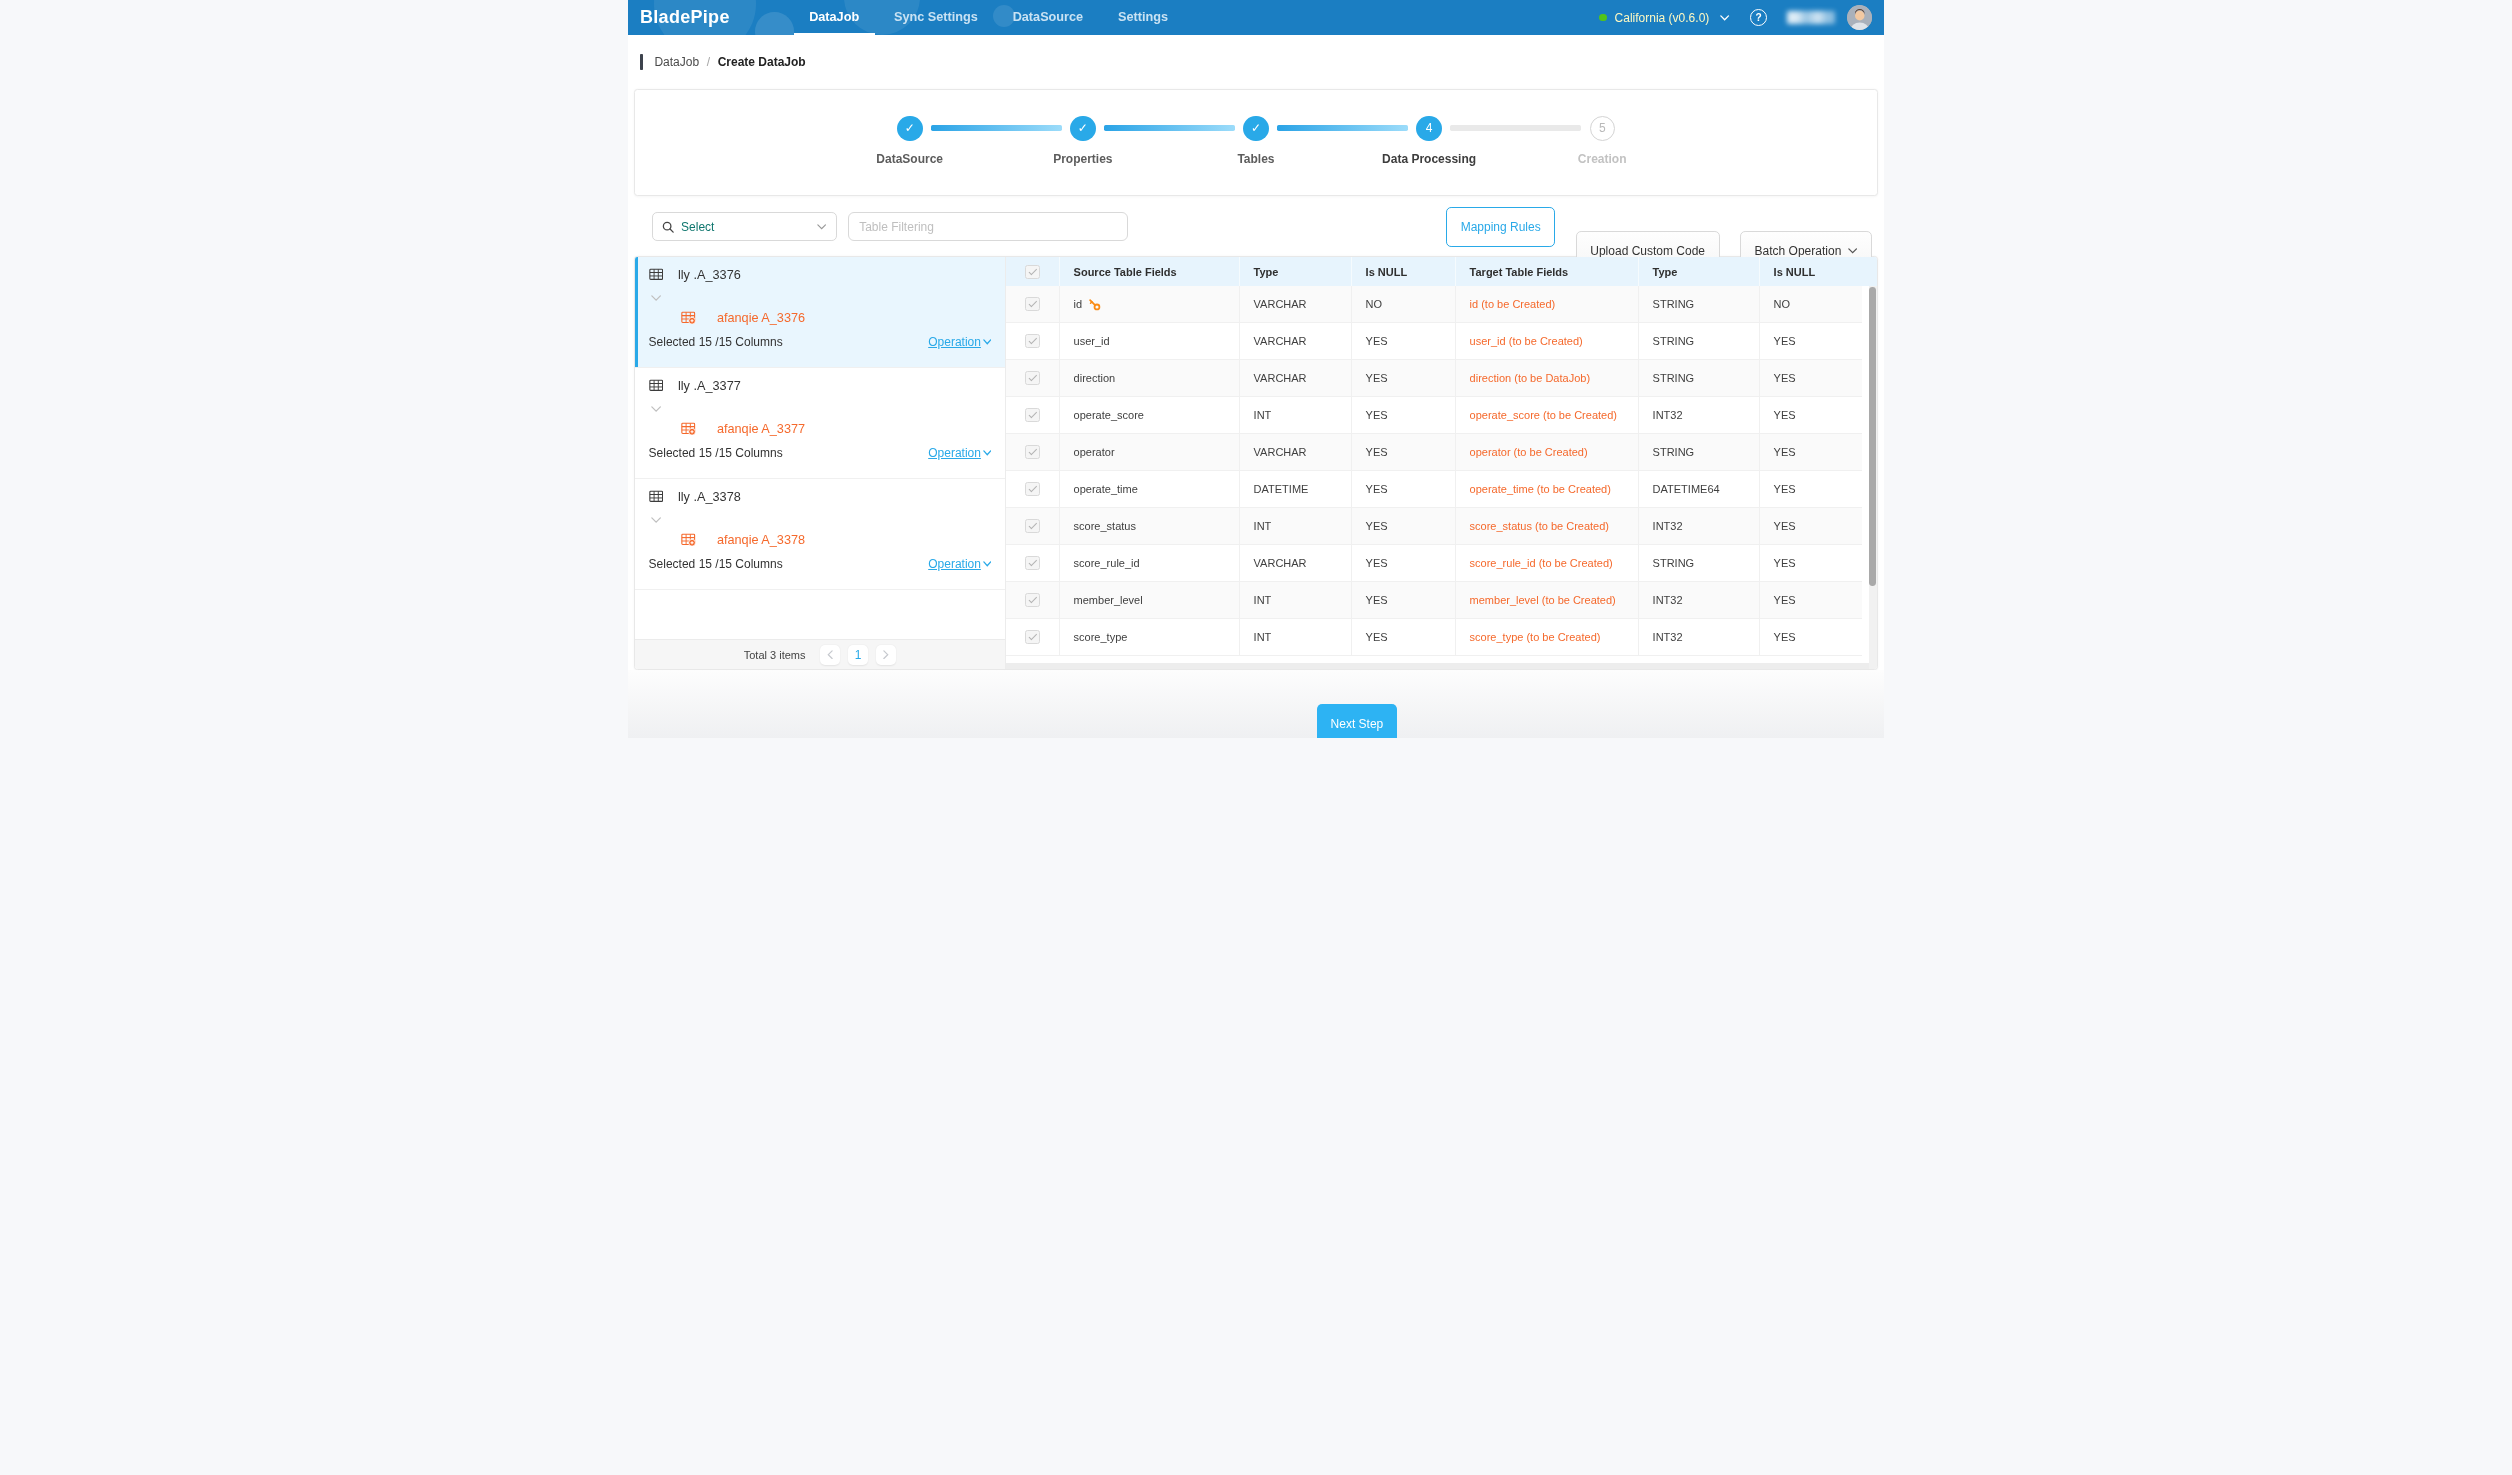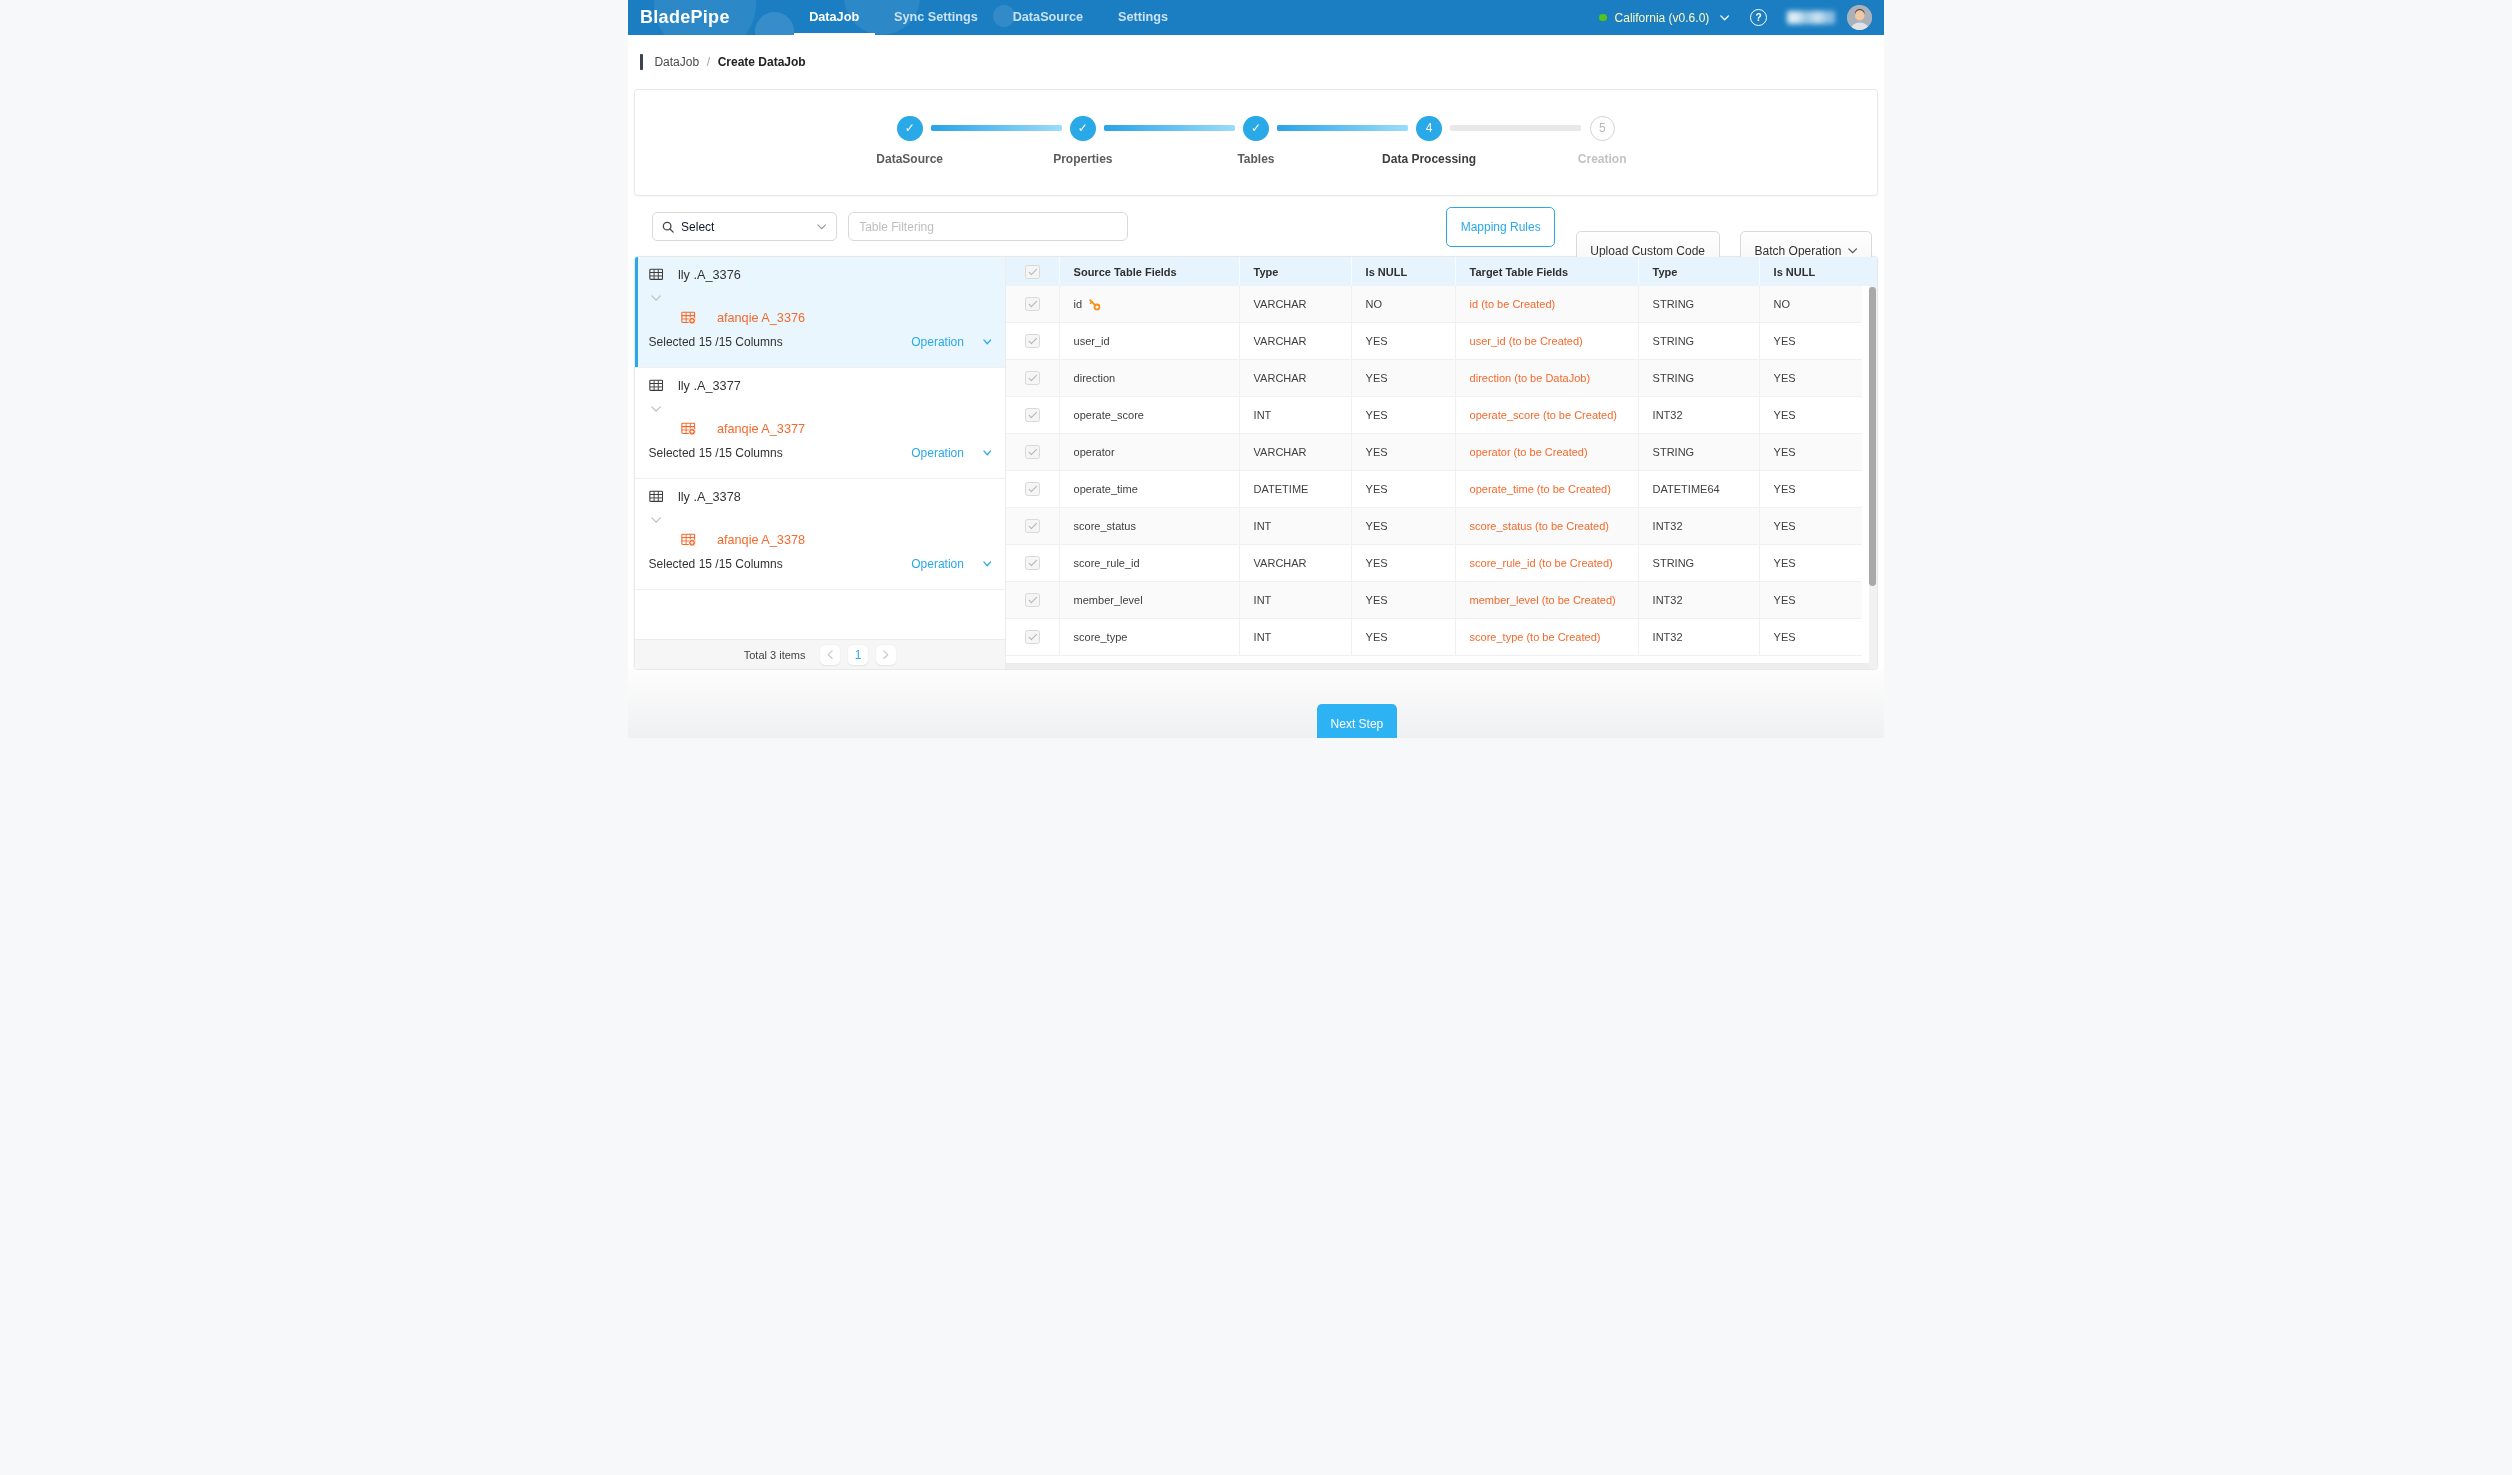--- a/index.html
+++ b/index.html
@@ -47,21 +47,21 @@
   .connector.gradient { background:linear-gradient(90deg,#2aa3e6,#9cdcfa); }
   .connector.gray { background:#e9e9e9; }
   .step-label { position:absolute; top:36px; left:12.7px; transform:translateX(-50%); white-space:nowrap; font-size:12px; font-weight:bold; }
   .step.done .step-label { color:#5c5c5c; }
   .step.current .step-label { color:#3d3d3d; }
   .step.pending .step-label { color:#c2c2c2; }
 
   
   .filter-bar { margin:16px 12px 0 24px; height:29px; display:flex; align-items:center; }
   .select-box { width:185px; height:29px; border:0.8px solid #d9d9d9; border-radius:5.1px; display:flex; align-items:center; padding:0 9.3px; background:#fff; cursor:pointer; }
-  .select-placeholder { color:#0f172a; font-size:12px; margin-left:6.8px; flex:1; }
+  .select-placeholder { color:#0f766e; font-size:12px; margin-left:6.8px; flex:1; }
   .filter-input { width:280px; height:29px; border:0.8px solid #d9d9d9; border-radius:6px; margin-left:11px; padding:0 10.2px; font-size:12px; color:#333; font-family:"Liberation Sans",sans-serif; outline:none; }
   .filter-input::placeholder { color:#bfbfbf; }
   .toolbar-right { margin-left:auto; display:flex; align-items:center; gap:20.4px; }
   .btn { height:40px; border-radius:5.1px; font-size:12px; display:inline-flex; align-items:center; justify-content:center; cursor:pointer; background:#fff; padding:0 13.6px; }
   .btn-outline-blue { border:0.8px solid #29a9e8; color:#29a9e8; }
   .btn-default { border:0.8px solid #d9d9d9; color:#333; background:linear-gradient(#fefefe,#f6f6f6);margin-top:48px; }
   .btn-default .chev { margin-left:6.8px; display:flex; }
 
   
   .content-card { margin:15.3px 6px 0; height:414px; background:#fff; border:0.8px solid #e8e8e8; border-radius:3.4px; box-shadow:0 0.8px 2.5px rgba(0,0,0,0.04); display:flex; overflow:hidden; }
@@ -70,21 +70,21 @@
   .sb-item { height:111px; padding:11px 13.6px 0 13.6px; border-bottom:0.8px solid #f0f0f0; position:relative; background:#fff; cursor:pointer; }
   .sb-item.selected { background:#e9f6fe; }
   .sb-item.selected::before { content:""; position:absolute; left:0; top:0; bottom:0; width:3.4px; background:#29a9e8; }
   .sb-line1 { display:flex; gap:15px; height:20.4px; }
   .sb-src { font-size:12.7px; color:#333; }
   .sb-chevron { height:15.3px; display:flex; align-items:center; padding-left:2.5px; margin-top:1.7px; }
   .sb-line3 { display:flex; align-items:center; gap:21px; height:20.4px; margin-top:1.7px;padding-left:32px; }
   .sb-tgt { font-size:12.7px; color:#f5692c; }
   .sb-line4 { display:flex; align-items:center; justify-content:space-between; margin-top:6.8px; }
   .sb-sel { font-size:12px; color:#333; }
-  .sb-op { font-size:12px; color:#29a9e8; display:flex; align-items:center; gap:19px; cursor:pointer; }
+  .sb-op { font-size:12px; color:#29a9e8; display:flex; align-items:center; gap:2px; cursor:pointer;text-decoration:underline; }
   .sb-pagination { height:30px; background:#f6f6f6; border-top:0.8px solid #ebebeb; display:flex; align-items:center; justify-content:center; gap:7.6px; }
   .pg-total { font-size:11px; color:#444; margin-right:6.8px; }
   .pg-btn { width:20.4px; height:20.4px; background:#fff; border-radius:5.1px; box-shadow:0 0.8px 1.7px rgba(0,0,0,0.08); display:flex; align-items:center; justify-content:center; cursor:pointer; }
   .pg-page { font-size:12px; color:#29a9e8; }
 
   
   .tablewrap { flex:1; position:relative; overflow:hidden; }
   .thead { display:flex; height:29px; background:#e7f4fd; }
   .th { display:flex; align-items:center; padding-left:13.6px; font-size:11px; font-weight:bold; color:#2f2f2f; border-right:0.8px solid rgba(255,255,255,0.6); }
   .th.c0 { justify-content:center; padding:0; }

